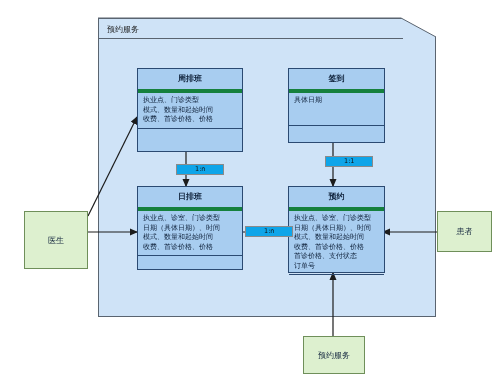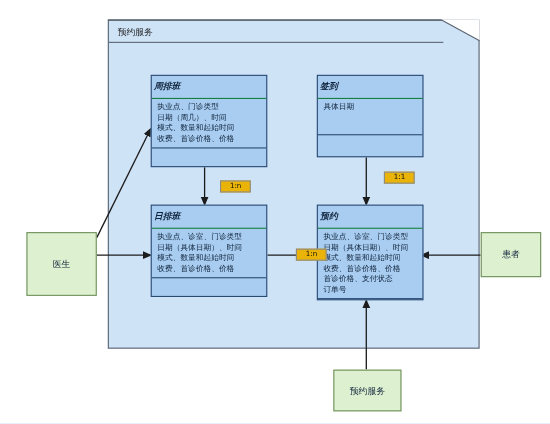--- a/index.html
+++ b/index.html
@@ -54,28 +54,28 @@
   }
 
   
   .cls {
     position: absolute;
     background: #a8cdf0;
     border: 1px solid #2b4a72;
     box-sizing: border-box;
   }
   .cls-name {
+    text-align: center;
     font-size: 8px;
     font-weight: bold;
     color: #10233c;
     padding: 5px 2px 5px 2px;
-    border-bottom: 1px solid #15803d;
+    border-bottom: 4px solid #15803d;
     line-height: 10px;
     white-space: nowrap;
-    font-style: italic;
   }
   .cls-attrs {
     font-size: 7px;
     color: #10233c;
     padding: 3px 20px 3px 5px;
     line-height: 9.5px;
     border-bottom: 1px solid #2b4a72;
   }
   .cls-attrs div { white-space: nowrap; }
   .cls-ops {
@@ -92,28 +92,27 @@
     align-items: center;
     justify-content: center;
     font-size: 8px;
     color: #10233c;
   }
   .actor-lbl { white-space: nowrap; }
 
   
   .edge-lbl {
     position: absolute;
-    background: #eab308;
+    background: #0ea5e9;
     border: 1px solid #8a8a8a;
     font-size: 6.5px;
     color: #111;
-    padding: 0px 8px;
+    padding: 0px 18px;
     line-height: 9px;
     white-space: nowrap;
-    margin-left: 24px;
   }
 
   svg.wires {
     position: absolute;
     left: 0;
     top: 0;
     width: 500px;
     height: 385px;
     pointer-events: none;
   }
@@ -151,21 +150,20 @@
 
     <line x1="437" y1="232" x2="383" y2="232" stroke="#1c1c1c" stroke-width="1.2" marker-end="url(#arrow)"></line>
 
     <line x1="333" y1="336" x2="333" y2="273" stroke="#1c1c1c" stroke-width="1.2" marker-end="url(#arrow)"></line>
   </svg>
 
   <div class="cls" style="left:137px; top:68px; width:106px; height:84px;">
     <div class="cls-name">周排班</div>
     <div class="cls-attrs">
       <div>执业点、门诊类型</div>
-      <div>日期（周几）、时间</div>
       <div>模式、数量和起始时间</div>
       <div>收费、首诊价格、价格</div>
     </div>
     <div class="cls-ops"></div>
   </div>
 
   <div class="cls" style="left:137px; top:186px; width:106px; height:84px;">
     <div class="cls-name">日排班</div>
     <div class="cls-attrs">
       <div>执业点、诊室、门诊类型</div>

